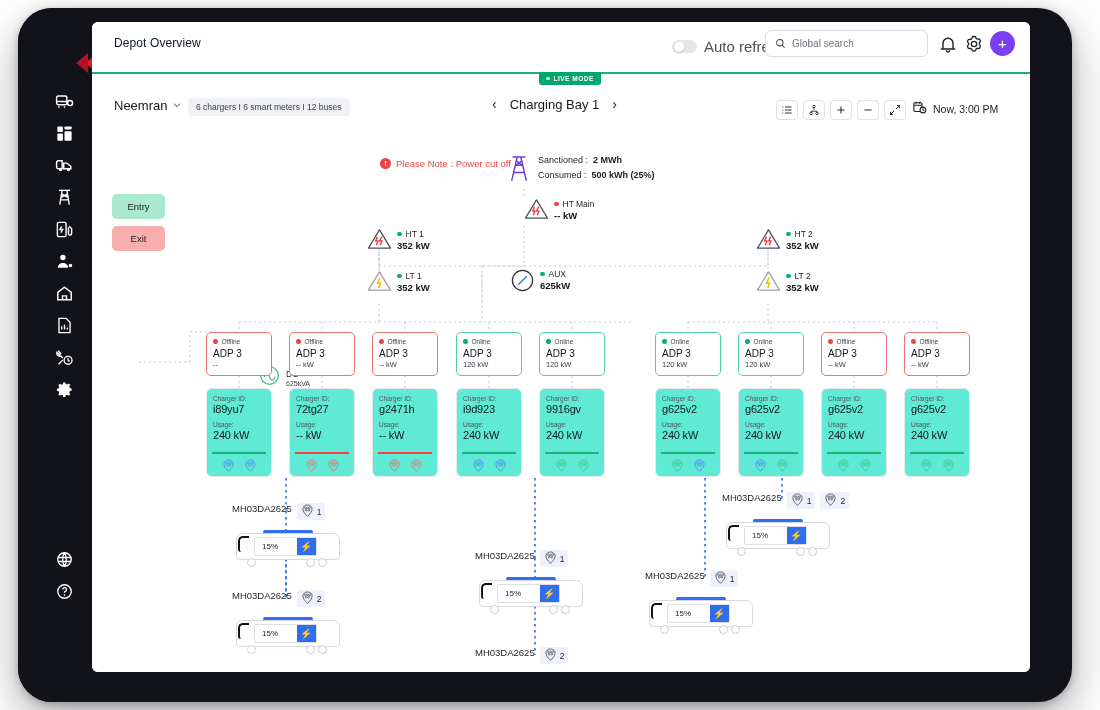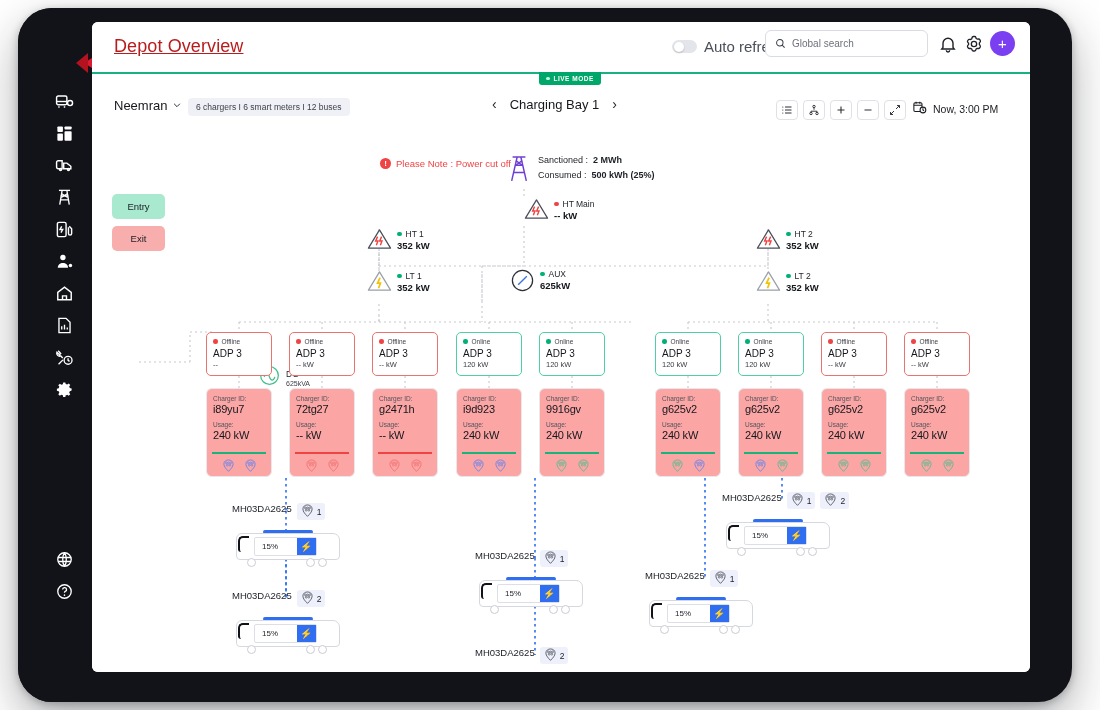--- a/index.html
+++ b/index.html
@@ -47,21 +47,21 @@
   .side-item svg { width: 19px; height: 19px; display:block; }
   .side-bottom { position: absolute; left: 0; top: 536px; width: 92px; }
 
   
   .topbar {
     position: absolute; left: 0; top: 0; width: 938px; height: 52px;
     background: #fff; border-bottom: 2px solid #18b183;
   }
   .page-title {
     position: absolute; left: 22px; top: 14px;
-    font-size: 18px; color: #b91c1c; letter-spacing: .1px; text-decoration: underline;
+    font-size: 12px; color: #0f172a; letter-spacing: .1px;
   }
   .toggle-wrap { position: absolute; left: 580px; top: 16px; display:flex; align-items:center; gap:7px; }
   .toggle {
     width: 25px; height: 13px; border-radius: 7px; background: #e3e5ea;
     position: relative;
   }
   .toggle::after {
     content: ""; position: absolute; left: 1.5px; top: 1.5px;
     width: 10px; height: 10px; border-radius: 50%; background: #fff;
     box-shadow: 0 1px 2px rgba(0,0,0,.2);
@@ -174,21 +174,21 @@
     background: #fff; padding: 5px 6px;
   }
   .ch-status.online { border-color: #4ecfa5; }
   .ch-stat-row { display: flex; align-items: center; gap: 4px; font-size: 6.5px; color: #3b3e45; }
   .ch-name { font-size: 10px; color: #14171c; margin-top: 3px; }
   .ch-kw { font-size: 7.5px; color: #3b3e45; margin-top: 1px; }
 
   
   .ch-card {
     position: absolute; width: 66px; height: 89px;
-    border-radius: 6px; border: 1px solid #e6e8ec; background: #fca5a5;
+    border-radius: 6px; border: 1px solid #e6e8ec; background: #5eead4;
     padding: 6px 6px 0 6px;
   }
   .cc-label { font-size: 6.5px; color: #50545c; }
   .cc-val { font-size: 11px; color: #14171c; margin-top: 1px; letter-spacing: -.2px; }
   .cc-label2 { font-size: 6.5px; color: #50545c; margin-top: 6px; }
   .cc-rule { position: absolute; left: 5px; right: 5px; top: 63px; height: 1.5px; }
   .cc-plugs {
     position: absolute; left: 0; right: 0; top: 67px; height: 21px;
     display: flex; align-items: center; justify-content: center; gap: 9px;
   }

